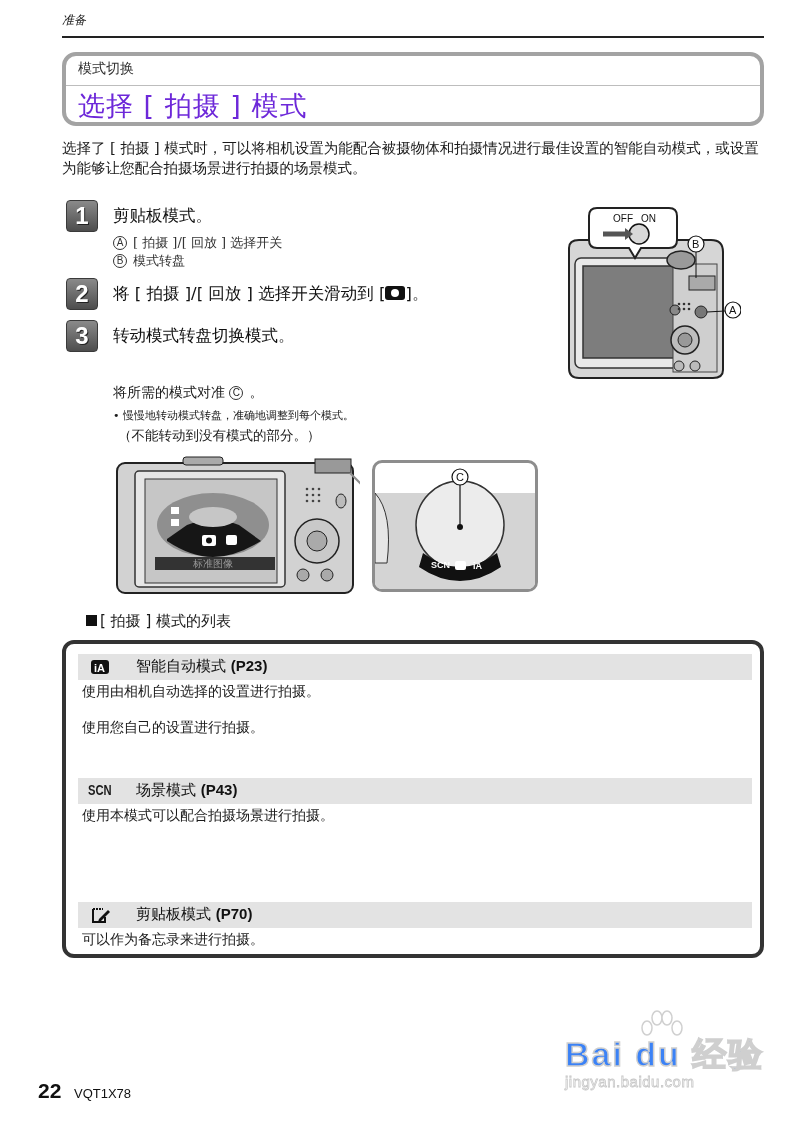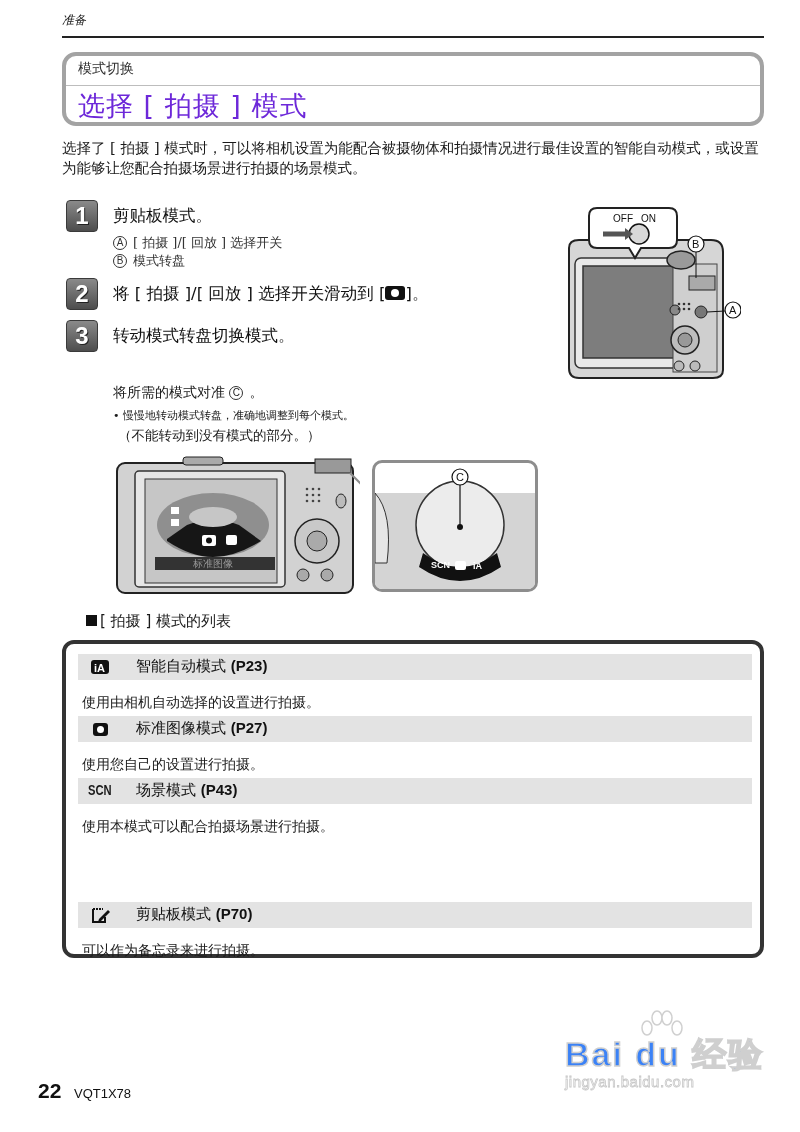--- a/index.html
+++ b/index.html
@@ -34,21 +34,21 @@
 
   .list-heading { position: absolute; left: 62px; top: 612px; font-size: 15px; color: #1a1a1a; font-family: "DejaVu Sans", sans-serif; padding-left: 24px; }
   .list-heading .sq { display: inline-block; width: 11px; height: 11px; background: #111; margin-right: 3px; vertical-align: 0; }
 
   .mode-box { position: absolute; left: 62px; top: 640px; width: 702px; height: 318px; border: 4px solid #333; border-radius: 12px; background: #fff; }
   .mode-item { position: absolute; left: 12px; width: 674px; }
   .mode-head { height: 26px; background: #e3e3e3; position: relative; }
   .mode-icon { position: absolute; left: 13px; top: 5px; width: 20px; height: 16px; }
   .mode-name { position: absolute; left: 58px; top: 3px; font-size: 15px; color: #111; font-family: "DejaVu Sans", sans-serif; }
   .mode-name .pg { font-weight: bold; font-family: "Liberation Sans", sans-serif; text-align: center; }
-  .mode-desc { height: 28px; padding-top: 14px; padding-left: 4px; font-size: 14px; color: #1a1a1a; font-family: "DejaVu Serif", serif; }
+  .mode-desc { height: 28px; padding-top: 3px; padding-left: 4px; font-size: 14px; color: #1a1a1a; font-family: "DejaVu Serif", serif; }
 
   .page-num { position: absolute; left: 38px; top: 1079px; font-size: 21px; font-weight: bold; font-family: "Liberation Sans", sans-serif; color: #111; }
   .doc-code { position: absolute; left: 74px; top: 1086px; font-size: 13px; font-family: "Liberation Sans", sans-serif; color: #111; }
 
   .watermark { position: absolute; left: 565px; top: 1010px; width: 200px; height: 70px; color: #dedede; }
   .watermark .wm-logo { position: absolute; left: 0; top: 22px; font-size: 34px; font-weight: bold; font-family: "Liberation Sans", sans-serif; color: #3b82f6; -webkit-text-stroke: 1.5px #cfcfcf; letter-spacing: 2px; }
   .watermark .wm-url { position: absolute; left: 0; top: 63px; font-size: 15px; font-family: "Liberation Sans", sans-serif; color: #fff; -webkit-text-stroke: 0.8px #c8c8c8; letter-spacing: 0.5px; }
 </style>
 </head>
 <body>
@@ -194,27 +194,20 @@
       <svg class="mode-icon" viewBox="0 0 20 16">
           <rect x="0" y="1" width="18" height="14" rx="3" fill="#111"></rect>
           <text x="3" y="13" font-size="11" font-weight="bold" fill="#fff" font-family="Liberation Sans, sans-serif">iA</text>
         </svg>
       <div class="mode-name"><span>智能自动模式 </span><span class="pg">(P23)</span></div>
     </div>
     <div class="mode-desc">使用由相机自动选择的设置进行拍摄。</div>
   </div>
 
   <div class="mode-item" style="top:72px;">
-    <div class="mode-head">
-      <svg class="mode-icon" viewBox="0 0 20 16">
-          <rect x="2" y="2" width="15" height="13" rx="3" fill="#111"></rect>
-          <circle cx="9.5" cy="8.5" r="3.5" fill="#fff"></circle>
-        </svg>
-      <div class="mode-name"><span>标准图像模式 </span><span class="pg">(P27)</span></div>
-    </div>
     <div class="mode-desc">使用您自己的设置进行拍摄。</div>
   </div>
 
   <div class="mode-item" style="top:134px;">
     <div class="mode-head">
       <span class="mode-icon" style="top:4px; left:10px; font-size:14px; font-weight:bold; font-family:'Liberation Sans', sans-serif; transform:scaleX(0.8); transform-origin:left;">SCN</span>
       <div class="mode-name"><span>场景模式 </span><span class="pg">(P43)</span></div>
     </div>
     <div class="mode-desc">使用本模式可以配合拍摄场景进行拍摄。</div>
   </div>

